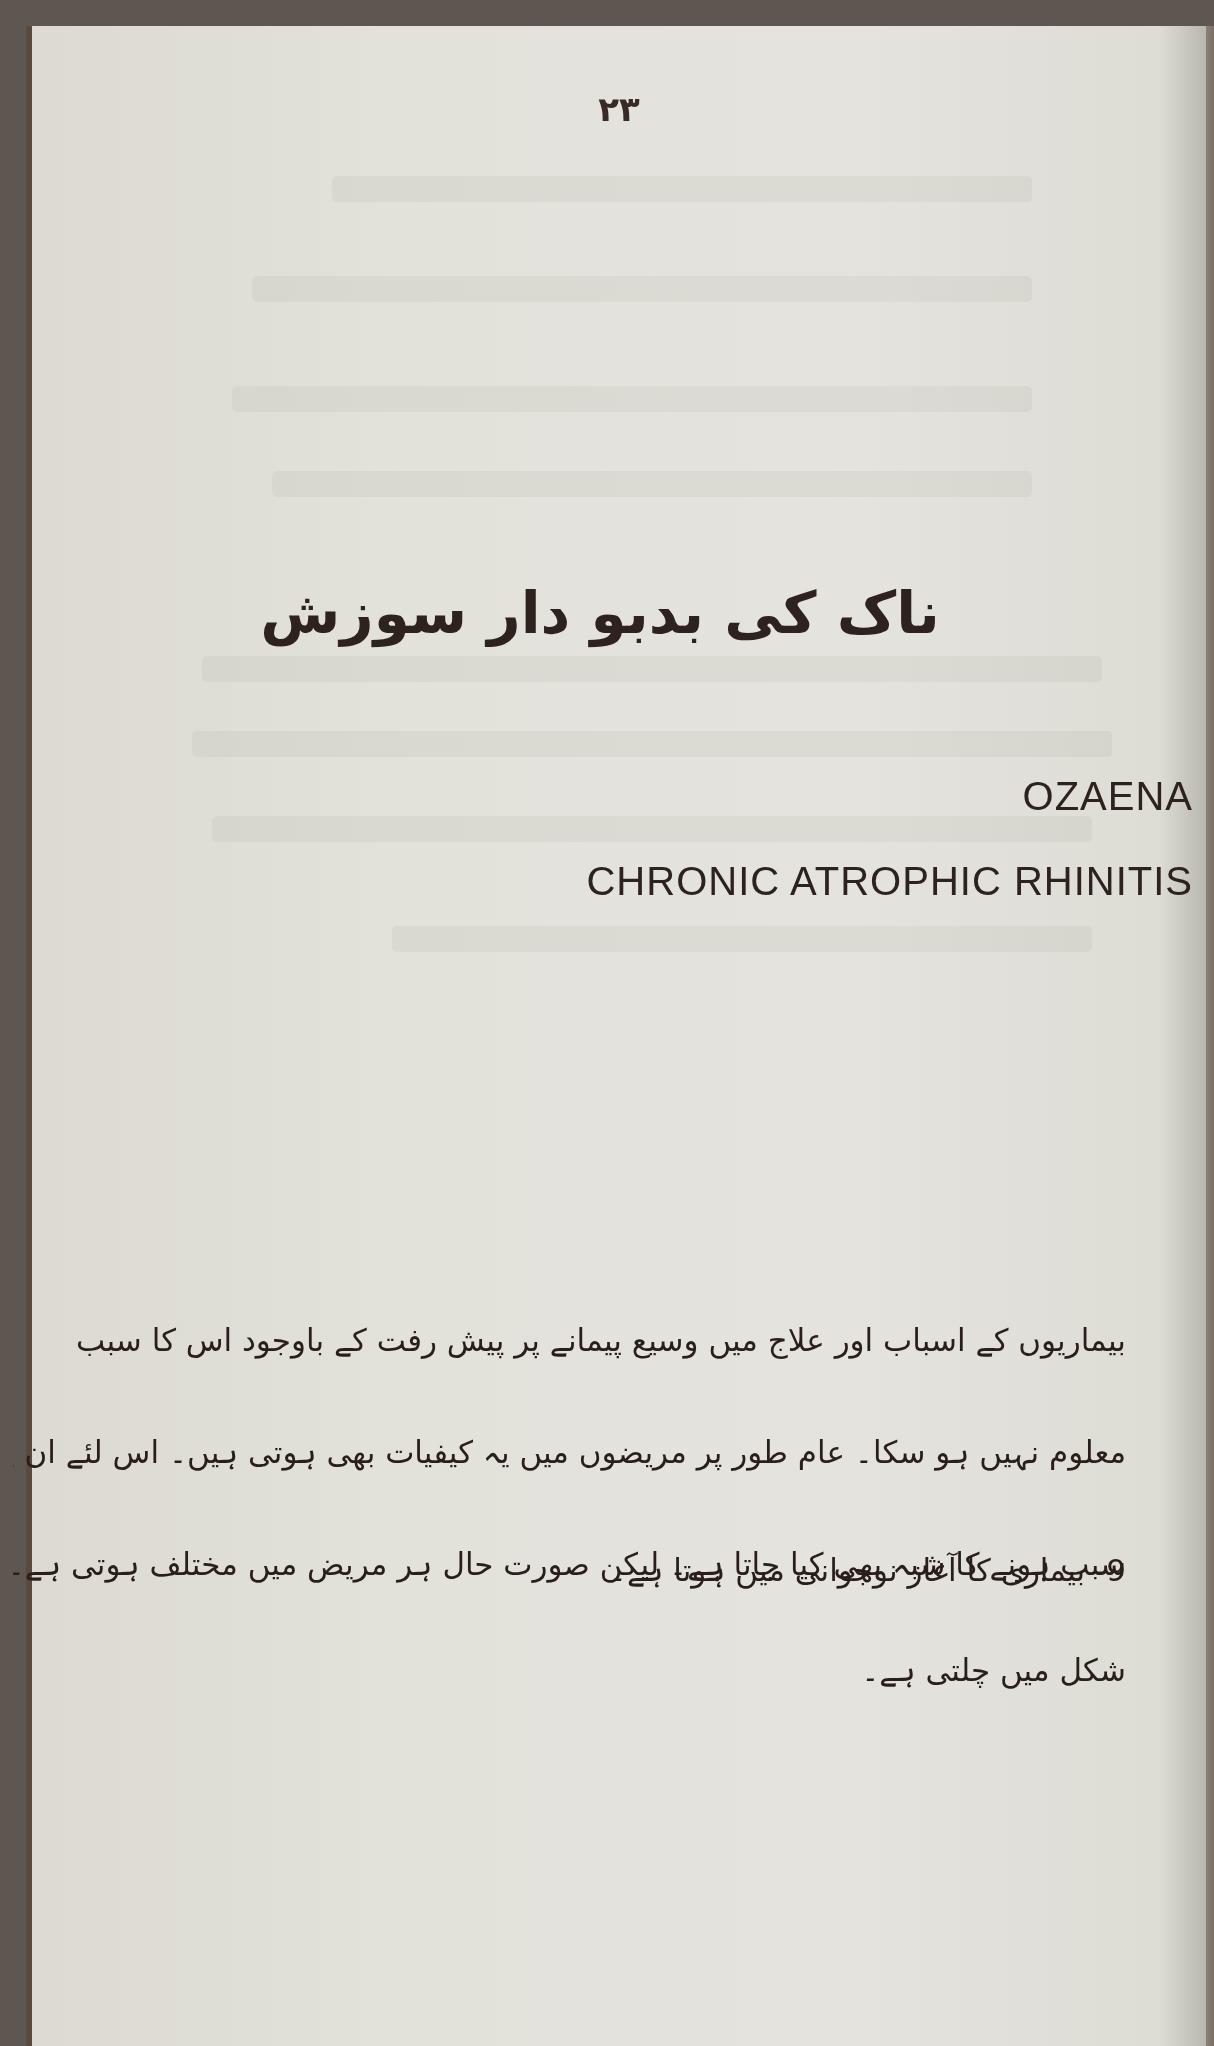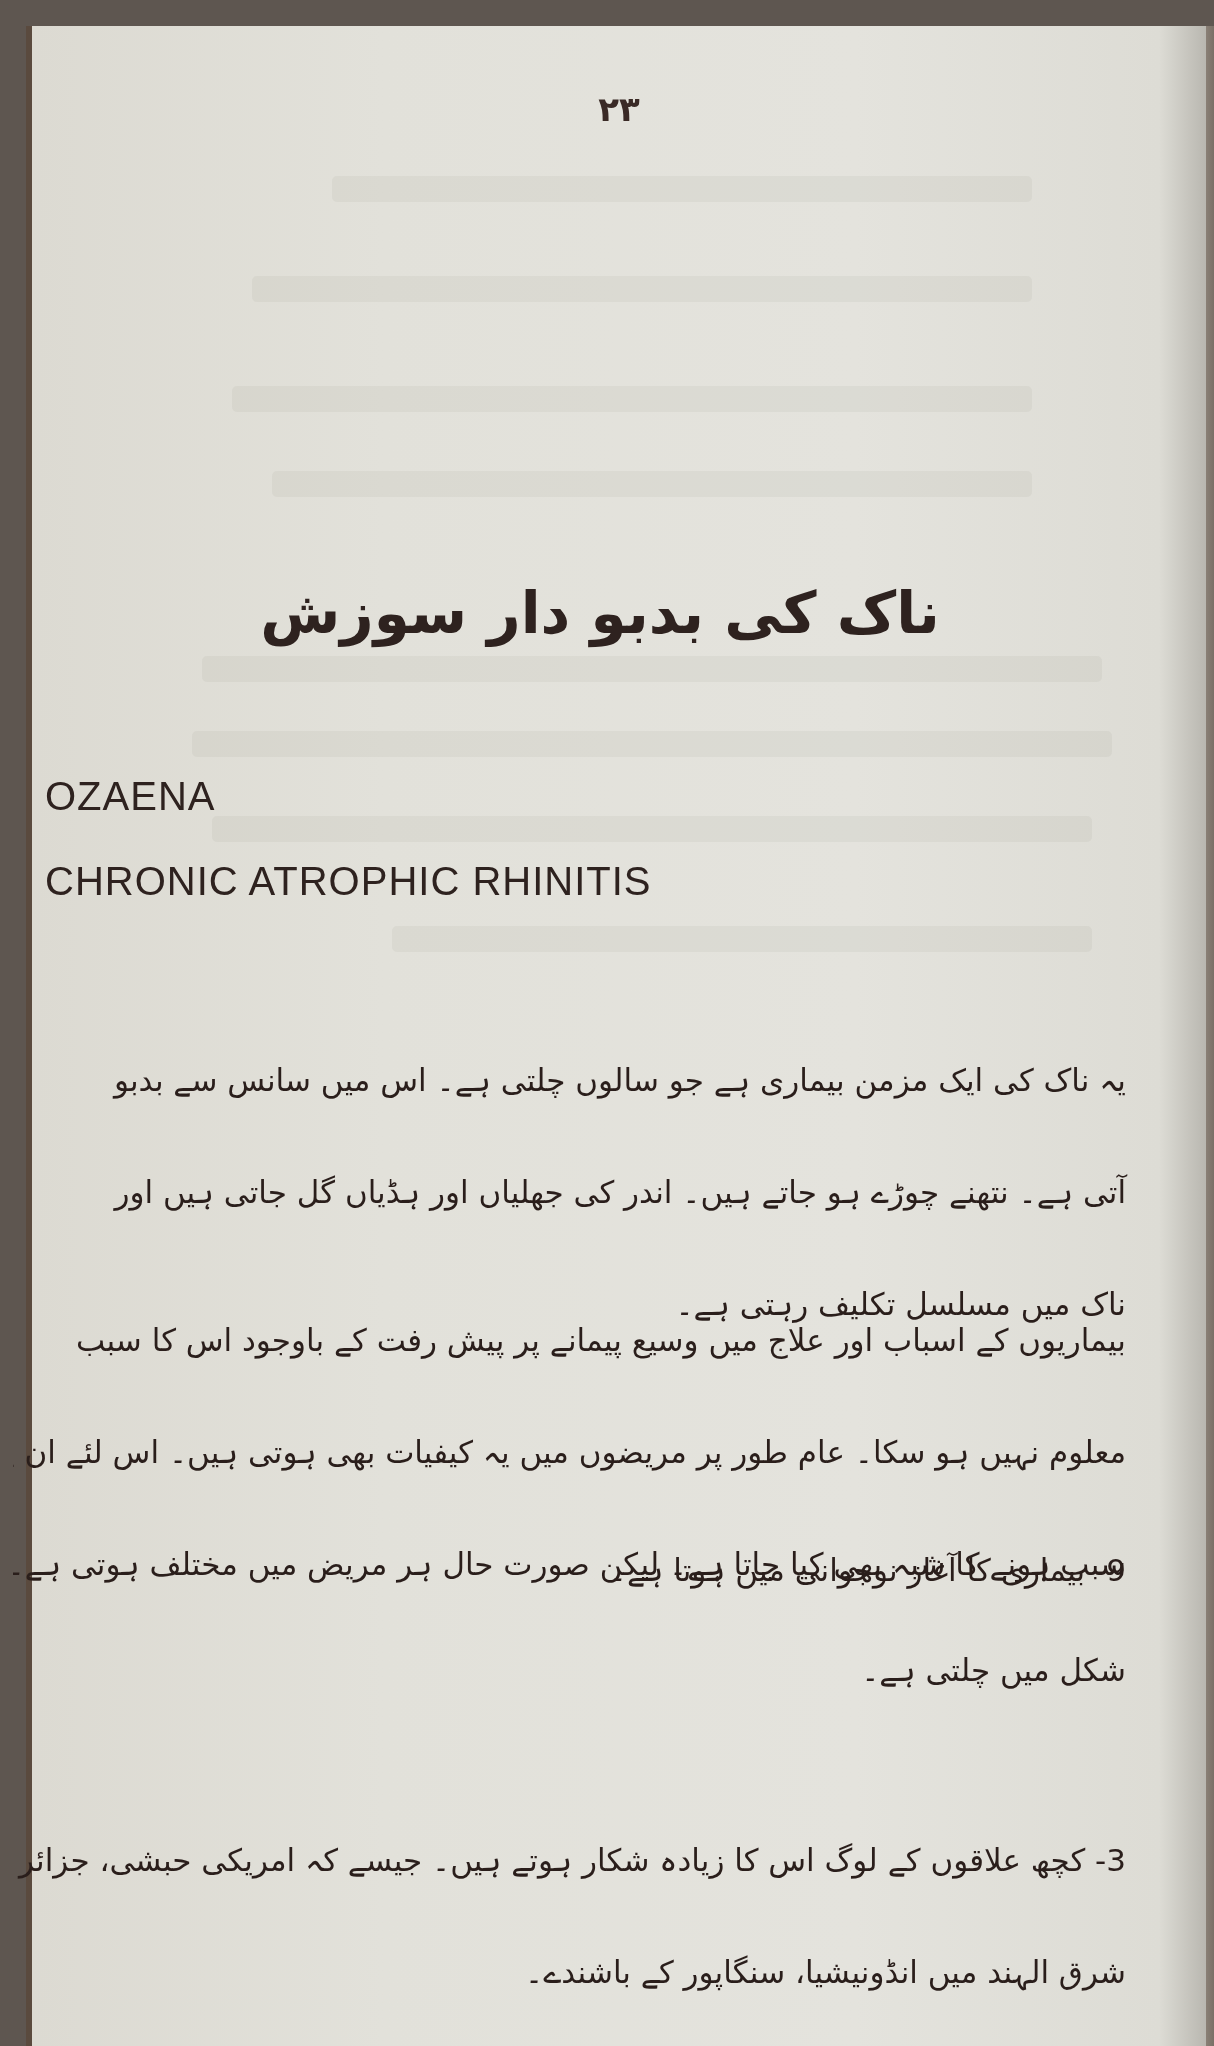--- a/index.html
+++ b/index.html
@@ -66,21 +66,21 @@
       text-align: center;
       font-family: "DejaVu Sans", sans-serif;
       font-size: 58px;
       font-weight: bold;
       color: #2e221f;
       direction: rtl;
     }
     .en-title {
       position: absolute;
       left: 0; width: 1174px;
-      text-align: left;
+      text-align: right;
       font-family: "Liberation Sans", sans-serif;
       font-size: 40px;
       color: #2e221f;
       letter-spacing: 1px;
     }
     .en-title.t1 { top: 735px; }
     .en-title.t2 { top: 820px; }
     .body-text {
       position: absolute;
       left: 160px;
@@ -123,41 +123,32 @@
     <div class="bleed" style="top:790px;width:880px;left:180px;"></div>
     <div class="bleed" style="top:900px;width:700px;left:360px;"></div>
 
     <div class="page-number">۲۳</div>
 
     <div class="urdu-title">ناک کی بدبو دار سوزش</div>
 
     <div class="en-title t1">OZAENA</div>
     <div class="en-title t2">CHRONIC ATROPHIC RHINITIS</div>
 
-    <div class="body-text p1">
-      <span class="line">یہ ناک کی ایک مزمن بیماری ہے جو سالوں چلتی ہے۔ اس میں سانس سے بدبو</span>
-      <span class="line">آتی ہے۔ نتھنے چوڑے ہو جاتے ہیں۔ اندر کی جھلیاں اور ہڈیاں گل جاتی ہیں اور</span>
-      <span class="line last">ناک میں مسلسل تکلیف رہتی ہے۔</span>
-    </div>
 
     <div class="body-text p2">
       <span class="line">بیماریوں کے اسباب اور علاج میں وسیع پیمانے پر پیش رفت کے باوجود اس کا سبب</span>
       <span class="line">معلوم نہیں ہو سکا۔ عام طور پر مریضوں میں یہ کیفیات بھی ہوتی ہیں۔ اس لئے ان پر</span>
       <span class="line">سبب ہونے کا شبہ بھی کیا جاتا ہے۔ لیکن صورت حال ہر مریض میں مختلف ہوتی ہے۔</span>
     </div>
 
     <div class="body-text li1">
       <span class="line last">9- بیماری کا آغاز نوجوانی میں ہوتا ہے۔</span>
     </div>
 
     <div class="body-text li2">
       <span class="line last">شکل میں چلتی ہے۔</span>
     </div>
 
-    <div class="body-text li3">
-      <span class="line">3- کچھ علاقوں کے لوگ اس کا زیادہ شکار ہوتے ہیں۔ جیسے کہ امریکی حبشی، جزائر</span>
-      <span class="line last">شرق الہند میں انڈونیشیا، سنگاپور کے باشندے۔</span>
-    </div>
   </div>
 
   <div class="binding"></div>
   <div class="cover-strip"></div>
 </div>
 
 </body></html>

